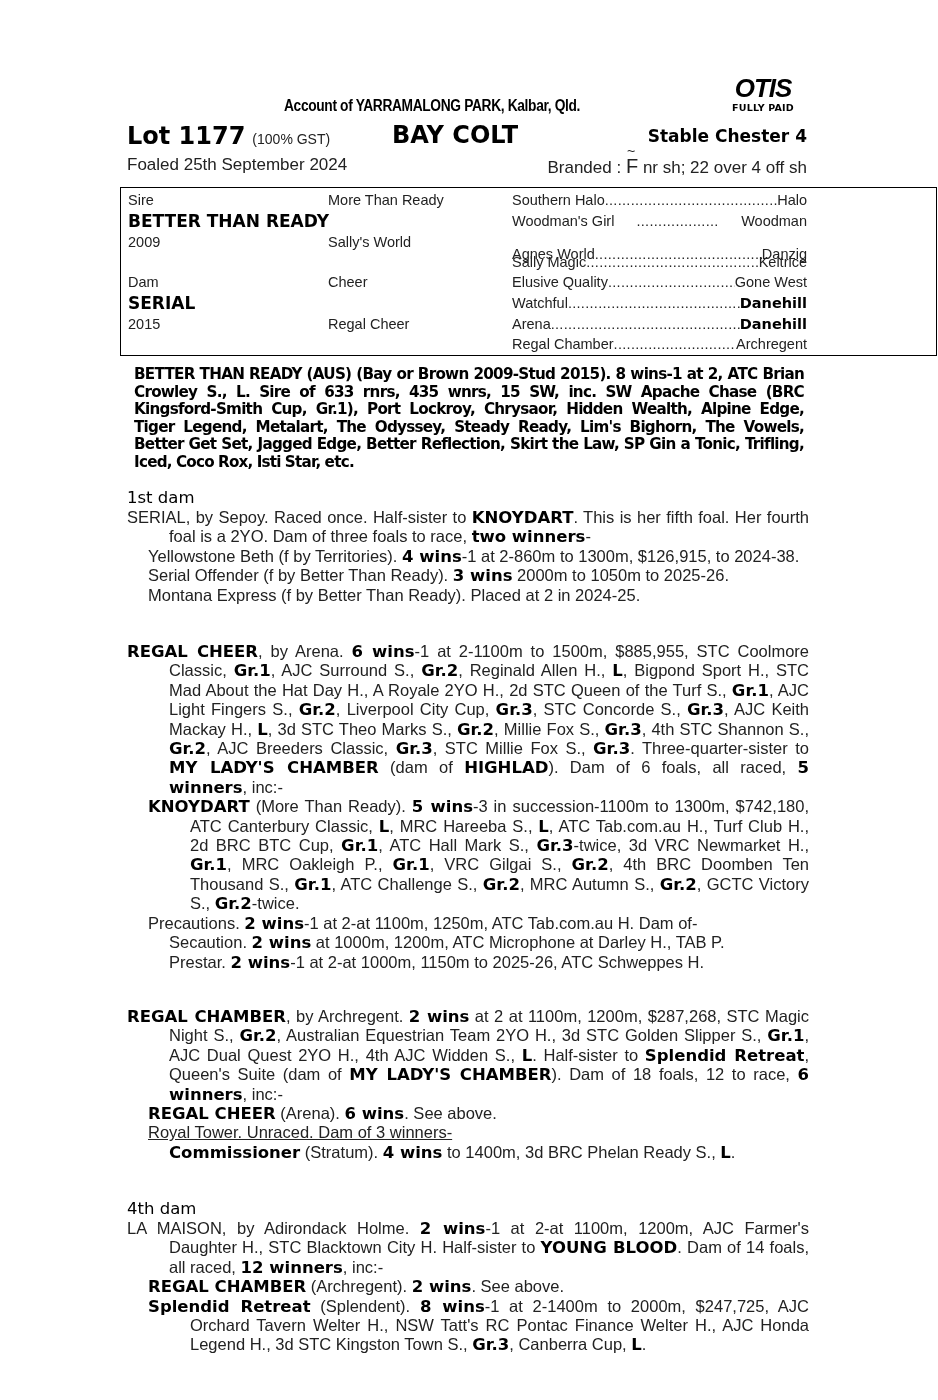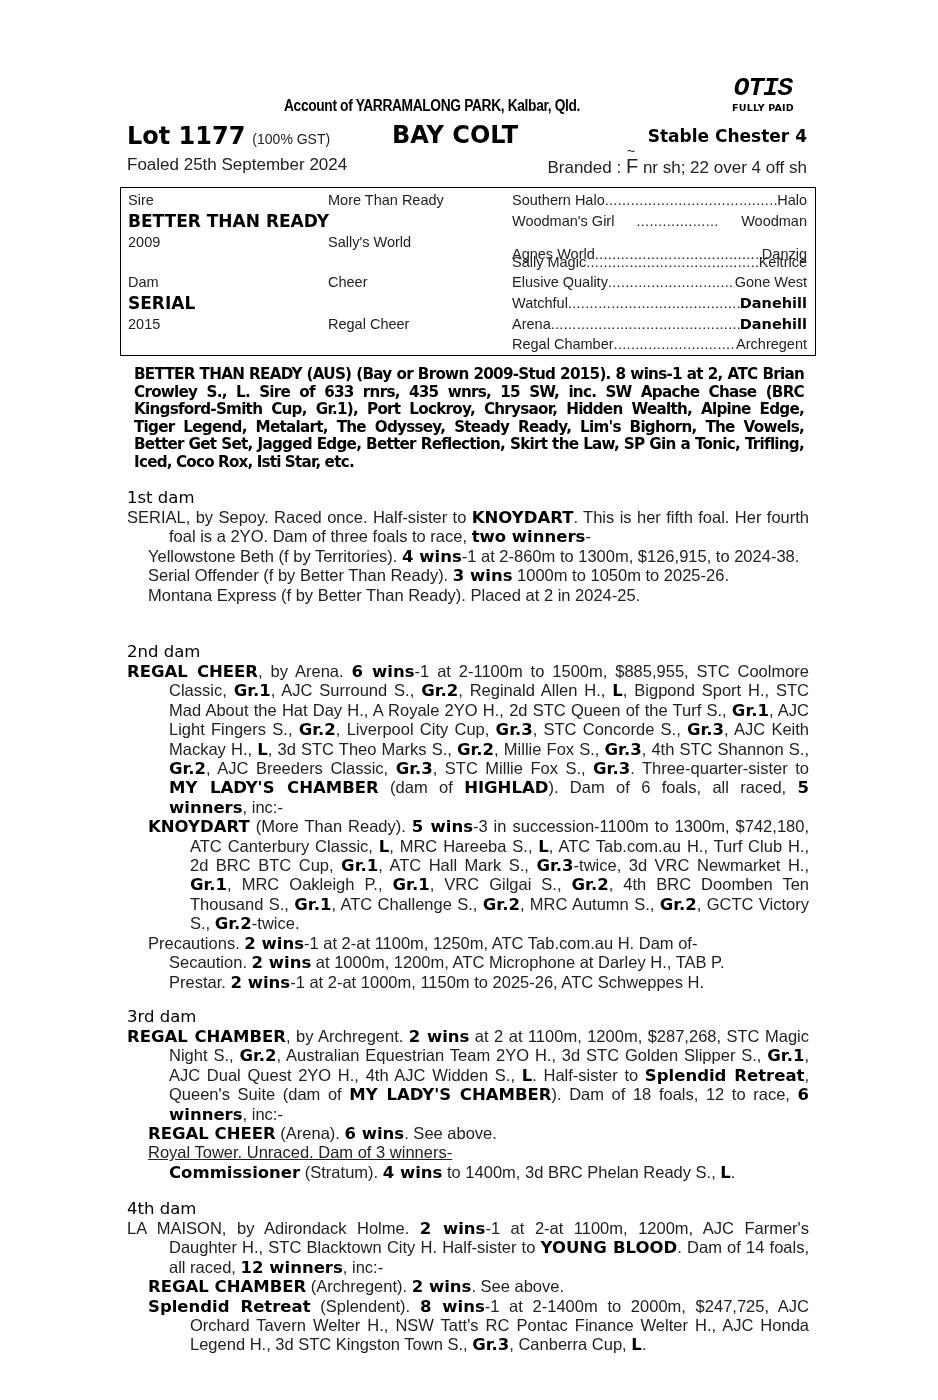--- a/index.html
+++ b/index.html
@@ -2,34 +2,34 @@
 <html><head>
 <meta charset="utf-8">
 <style>
   html, body { margin:0; padding:0; background:#ffffff; }
   body { width:938px; height:1400px; position:relative; overflow:hidden; color:#000;
          font-family:"Liberation Sans", sans-serif; }
   .abs { position:absolute; }
 
   #account { left:284px; top:97px; font-size:16px; font-weight:bold; letter-spacing:-0.4px; transform:scaleX(0.86); transform-origin:left top; white-space:nowrap; }
   #logo { left:718px; top:74px; width:90px; text-align:center; }
-  #logo .otis { font-family:Liberation Mono, monospace; font-weight:bold; font-style:italic; font-size:26px; letter-spacing:-1px; line-height:28px; }
+  #logo .otis { font-family:Liberation Sans, sans-serif; font-weight:bold; font-style:italic; font-size:26px; letter-spacing:-1px; line-height:28px; }
   #logo .paid { font-family:"DejaVu Sans", sans-serif; font-weight:bold; font-size:9.5px; letter-spacing:0.2px; line-height:12px; }
 
   #lot { left:127px; top:121px; font-size:25px; white-space:nowrap; }
   #lot .lotnum { font-family:"DejaVu Sans", sans-serif; font-weight:bold; font-size:24px; }
   #lot .gst { font-size:14px; color:#222; }
   #colt { left:392px; top:121px; font-family:"DejaVu Sans", sans-serif; font-weight:bold; font-size:24px; white-space:nowrap; }
   #stable { right:131px; top:126px; font-family:"DejaVu Sans", sans-serif; font-weight:bold; font-size:17px; white-space:nowrap; }
   #foaled { left:127px; top:155px; font-size:17px; color:#222; white-space:nowrap; }
   #branded { right:131px; top:155px; font-size:17px; color:#222; white-space:nowrap; }
   #branded .brandglyph { display:inline-block; position:relative; font-size:20px; }
   #branded .brandglyph::before { content:"~"; position:absolute; left:1px; top:-12px; font-size:14px; }
 
-  #pedigree { left:120px; top:187px; width:696px; height:169px; border:1.5px solid #000; box-sizing:border-box; }
+  #pedigree { left:120px; top:187px; width:817px; height:169px; border:1.5px solid #000; box-sizing:border-box; }
   .ped { position:absolute; font-size:14.5px; color:#222; white-space:nowrap; }
   .ped.big { font-family:"DejaVu Sans", sans-serif; font-weight:bold; font-size:17px; color:#000; }
   .anc { position:absolute; left:391px; width:295px; font-size:14.5px; color:#222; display:flex; white-space:nowrap; }
   .anc .name { flex:0 0 auto; }
   .anc .dots { flex:1 1 auto; overflow:hidden; }
   .anc .dots::after { content:"................................................................................................................"; letter-spacing:0.3px; }
   .anc .sire { flex:0 0 auto; }
   .anc .sire.bold { font-family:"DejaVu Sans", sans-serif; font-weight:bold; color:#000; }
 
   #sirebio { left:134px; top:366px; width:670px; font-family:"DejaVu Sans", sans-serif; font-weight:bold; font-size:15.2px; line-height:17.5px; text-align:justify; letter-spacing:-0.75px; word-spacing:-0.5px; }
@@ -120,36 +120,34 @@
     </div>
 </div>
 
 <div id="sirebio" class="abs">BETTER THAN READY (AUS) (Bay or Brown 2009-Stud 2015). 8 wins-1 at 2, ATC Brian Crowley S., L. Sire of 633 rnrs, 435 wnrs, 15 SW, inc. SW Apache Chase (BRC Kingsford-Smith Cup, Gr.1), Port Lockroy, Chrysaor, Hidden Wealth, Alpine Edge, Tiger Legend, Metalart, The Odyssey, Steady Ready, Lim's Bighorn, The Vowels, Better Get Set, Jagged Edge, Better Reflection, Skirt the Law, SP Gin a Tonic, Trifling, Iced, Coco Rox, Isti Star, etc.</div>
 
 <div class="section" style="top:488px;">
   <h3>1st dam</h3>
   <div class="paras">
       <p class="para"><span>SERIAL, by Sepoy. Raced once. Half-sister to </span><span class="k">KNOYDART</span><span>. This is her fifth foal. Her fourth foal is a 2YO. Dam of three foals to race, </span><span class="k">two winners</span><span>-</span></p>
       <p class="para sub" style="padding-left: 63px; text-indent: -42px;"><span>Yellowstone Beth (f by Territories). </span><span class="k">4 wins</span><span>-1 at 2-860m to 1300m, $126,915, to 2024-38.</span></p>
-      <p class="para sub" style="padding-left: 63px; text-indent: -42px;"><span>Serial Offender (f by Better Than Ready). </span><span class="k">3 wins</span><span> 1000m to 1050m to 2025-26.</span></p>
+      <p class="para sub" style="padding-left: 63px; text-indent: -42px;"><span>Serial Offender (f by Better Than Ready). </span><span class="k">3 wins</span><span> 2000m to 1050m to 2025-26.</span></p>
       <p class="para sub left" style="padding-left: 63px; text-indent: -42px;"><span>Montana Express (f by Better Than Ready). Placed at 2 in 2024-25.</span></p>
     </div>
 </div>
 <div class="section" style="top:642px;">
-  <h3>2nd dam</h3>
   <div class="paras">
       <p class="para"><span class="k">REGAL CHEER</span><span>, by Arena. </span><span class="k">6 wins</span><span>-1 at 2-1100m to 1500m, $885,955, STC Coolmore Classic, </span><span class="k">Gr.1</span><span>, AJC Surround S., </span><span class="k">Gr.2</span><span>, Reginald Allen H., </span><span class="k">L</span><span>, Bigpond Sport H., STC Mad About the Hat Day H., A Royale 2YO H., 2d STC Queen of the Turf S., </span><span class="k">Gr.1</span><span>, AJC Light Fingers S., </span><span class="k">Gr.2</span><span>, Liverpool City Cup, </span><span class="k">Gr.3</span><span>, STC Concorde S., </span><span class="k">Gr.3</span><span>, AJC Keith Mackay H., </span><span class="k">L</span><span>, 3d STC Theo Marks S., </span><span class="k">Gr.2</span><span>, Millie Fox S., </span><span class="k">Gr.3</span><span>, 4th STC Shannon S., </span><span class="k">Gr.2</span><span>, AJC Breeders Classic, </span><span class="k">Gr.3</span><span>, STC Millie Fox S., </span><span class="k">Gr.3</span><span>. Three-quarter-sister to </span><span class="k">MY LADY'S CHAMBER</span><span> (dam of </span><span class="k">HIGHLAD</span><span>). Dam of 6 foals, all raced, </span><span class="k">5 winners</span><span>, inc:-</span></p>
       <p class="para sub" style="padding-left: 63px; text-indent: -42px;"><span class="k">KNOYDART</span><span> (More Than Ready). </span><span class="k">5 wins</span><span>-3 in succession-1100m to 1300m, $742,180, ATC Canterbury Classic, </span><span class="k">L</span><span>, MRC Hareeba S., </span><span class="k">L</span><span>, ATC Tab.com.au H., Turf Club H., 2d BRC BTC Cup, </span><span class="k">Gr.1</span><span>, ATC Hall Mark S., </span><span class="k">Gr.3</span><span>-twice, 3d VRC Newmarket H., </span><span class="k">Gr.1</span><span>, MRC Oakleigh P., </span><span class="k">Gr.1</span><span>, VRC Gilgai S., </span><span class="k">Gr.2</span><span>, 4th BRC Doomben Ten Thousand S., </span><span class="k">Gr.1</span><span>, ATC Challenge S., </span><span class="k">Gr.2</span><span>, MRC Autumn S., </span><span class="k">Gr.2</span><span>, GCTC Victory S., </span><span class="k">Gr.2</span><span>-twice.</span></p>
       <p class="para sub" style="padding-left: 63px; text-indent: -42px;"><span>Precautions. </span><span class="k">2 wins</span><span>-1 at 2-at 1100m, 1250m, ATC Tab.com.au H. Dam of-</span></p>
       <p class="para sub3" style="padding-left: 63px; text-indent: -21px;"><span>Secaution. </span><span class="k">2 wins</span><span> at 1000m, 1200m, ATC Microphone at Darley H., TAB P.</span></p>
       <p class="para sub3" style="padding-left: 63px; text-indent: -21px;"><span>Prestar. </span><span class="k">2 wins</span><span>-1 at 2-at 1000m, 1150m to 2025-26, ATC Schweppes H.</span></p>
     </div>
 </div>
 <div class="section" style="top:1007px;">
-  <h3>3rd dam</h3>
   <div class="paras">
       <p class="para"><span class="k">REGAL CHAMBER</span><span>, by Archregent. </span><span class="k">2 wins</span><span> at 2 at 1100m, 1200m, $287,268, STC Magic Night S., </span><span class="k">Gr.2</span><span>, Australian Equestrian Team 2YO H., 3d STC Golden Slipper S., </span><span class="k">Gr.1</span><span>, AJC Dual Quest 2YO H., 4th AJC Widden S., </span><span class="k">L</span><span>. Half-sister to </span><span class="k">Splendid Retreat</span><span>, Queen's Suite (dam of </span><span class="k">MY LADY'S CHAMBER</span><span>). Dam of 18 foals, 12 to race, </span><span class="k">6 winners</span><span>, inc:-</span></p>
       <p class="para sub" style="padding-left: 63px; text-indent: -42px;"><span class="k">REGAL CHEER</span><span> (Arena). </span><span class="k">6 wins</span><span>. See above.</span></p>
       <p class="para sub left" style="padding-left: 63px; text-indent: -42px; text-decoration: underline;"><span>Royal Tower. Unraced. Dam of 3 winners-</span></p>
       <p class="para sub3" style="padding-left: 63px; text-indent: -21px;"><span class="k">Commissioner</span><span> (Stratum). </span><span class="k">4 wins</span><span> to 1400m, 3d BRC Phelan Ready S., </span><span class="k">L</span><span>.</span></p>
     </div>
 </div>
 <div class="section" style="top:1199px;">
   <h3>4th dam</h3>
   <div class="paras">

